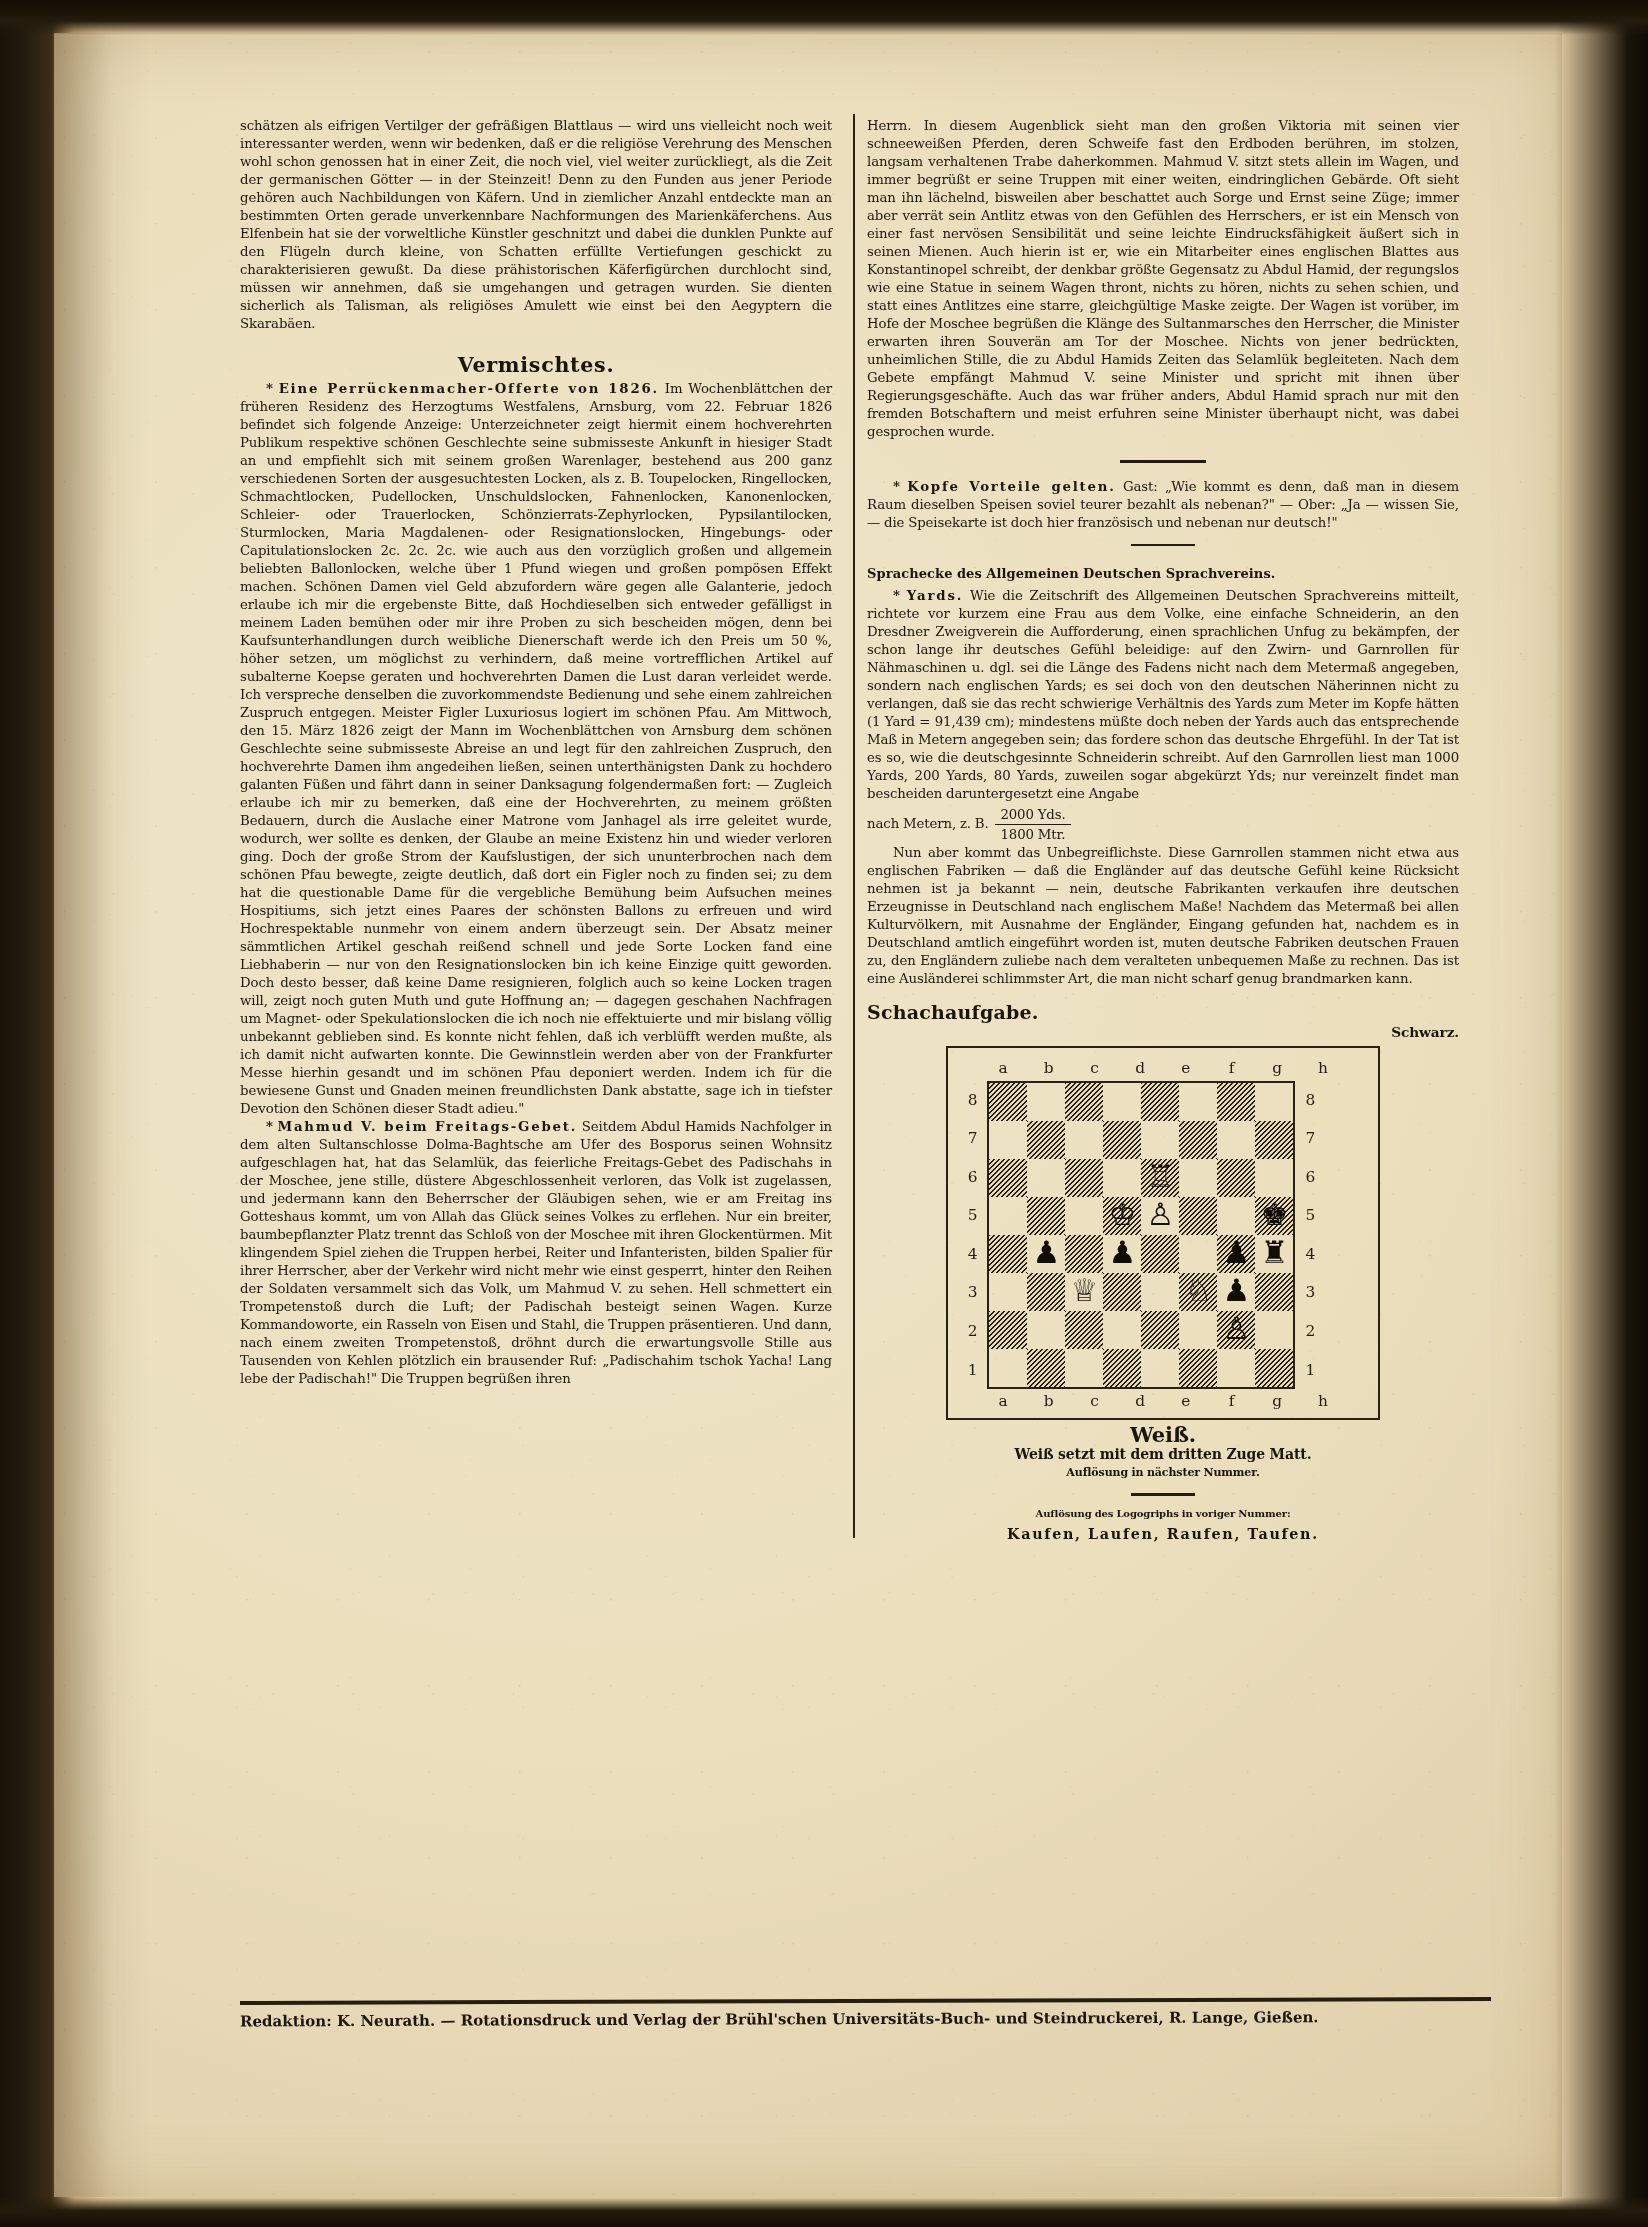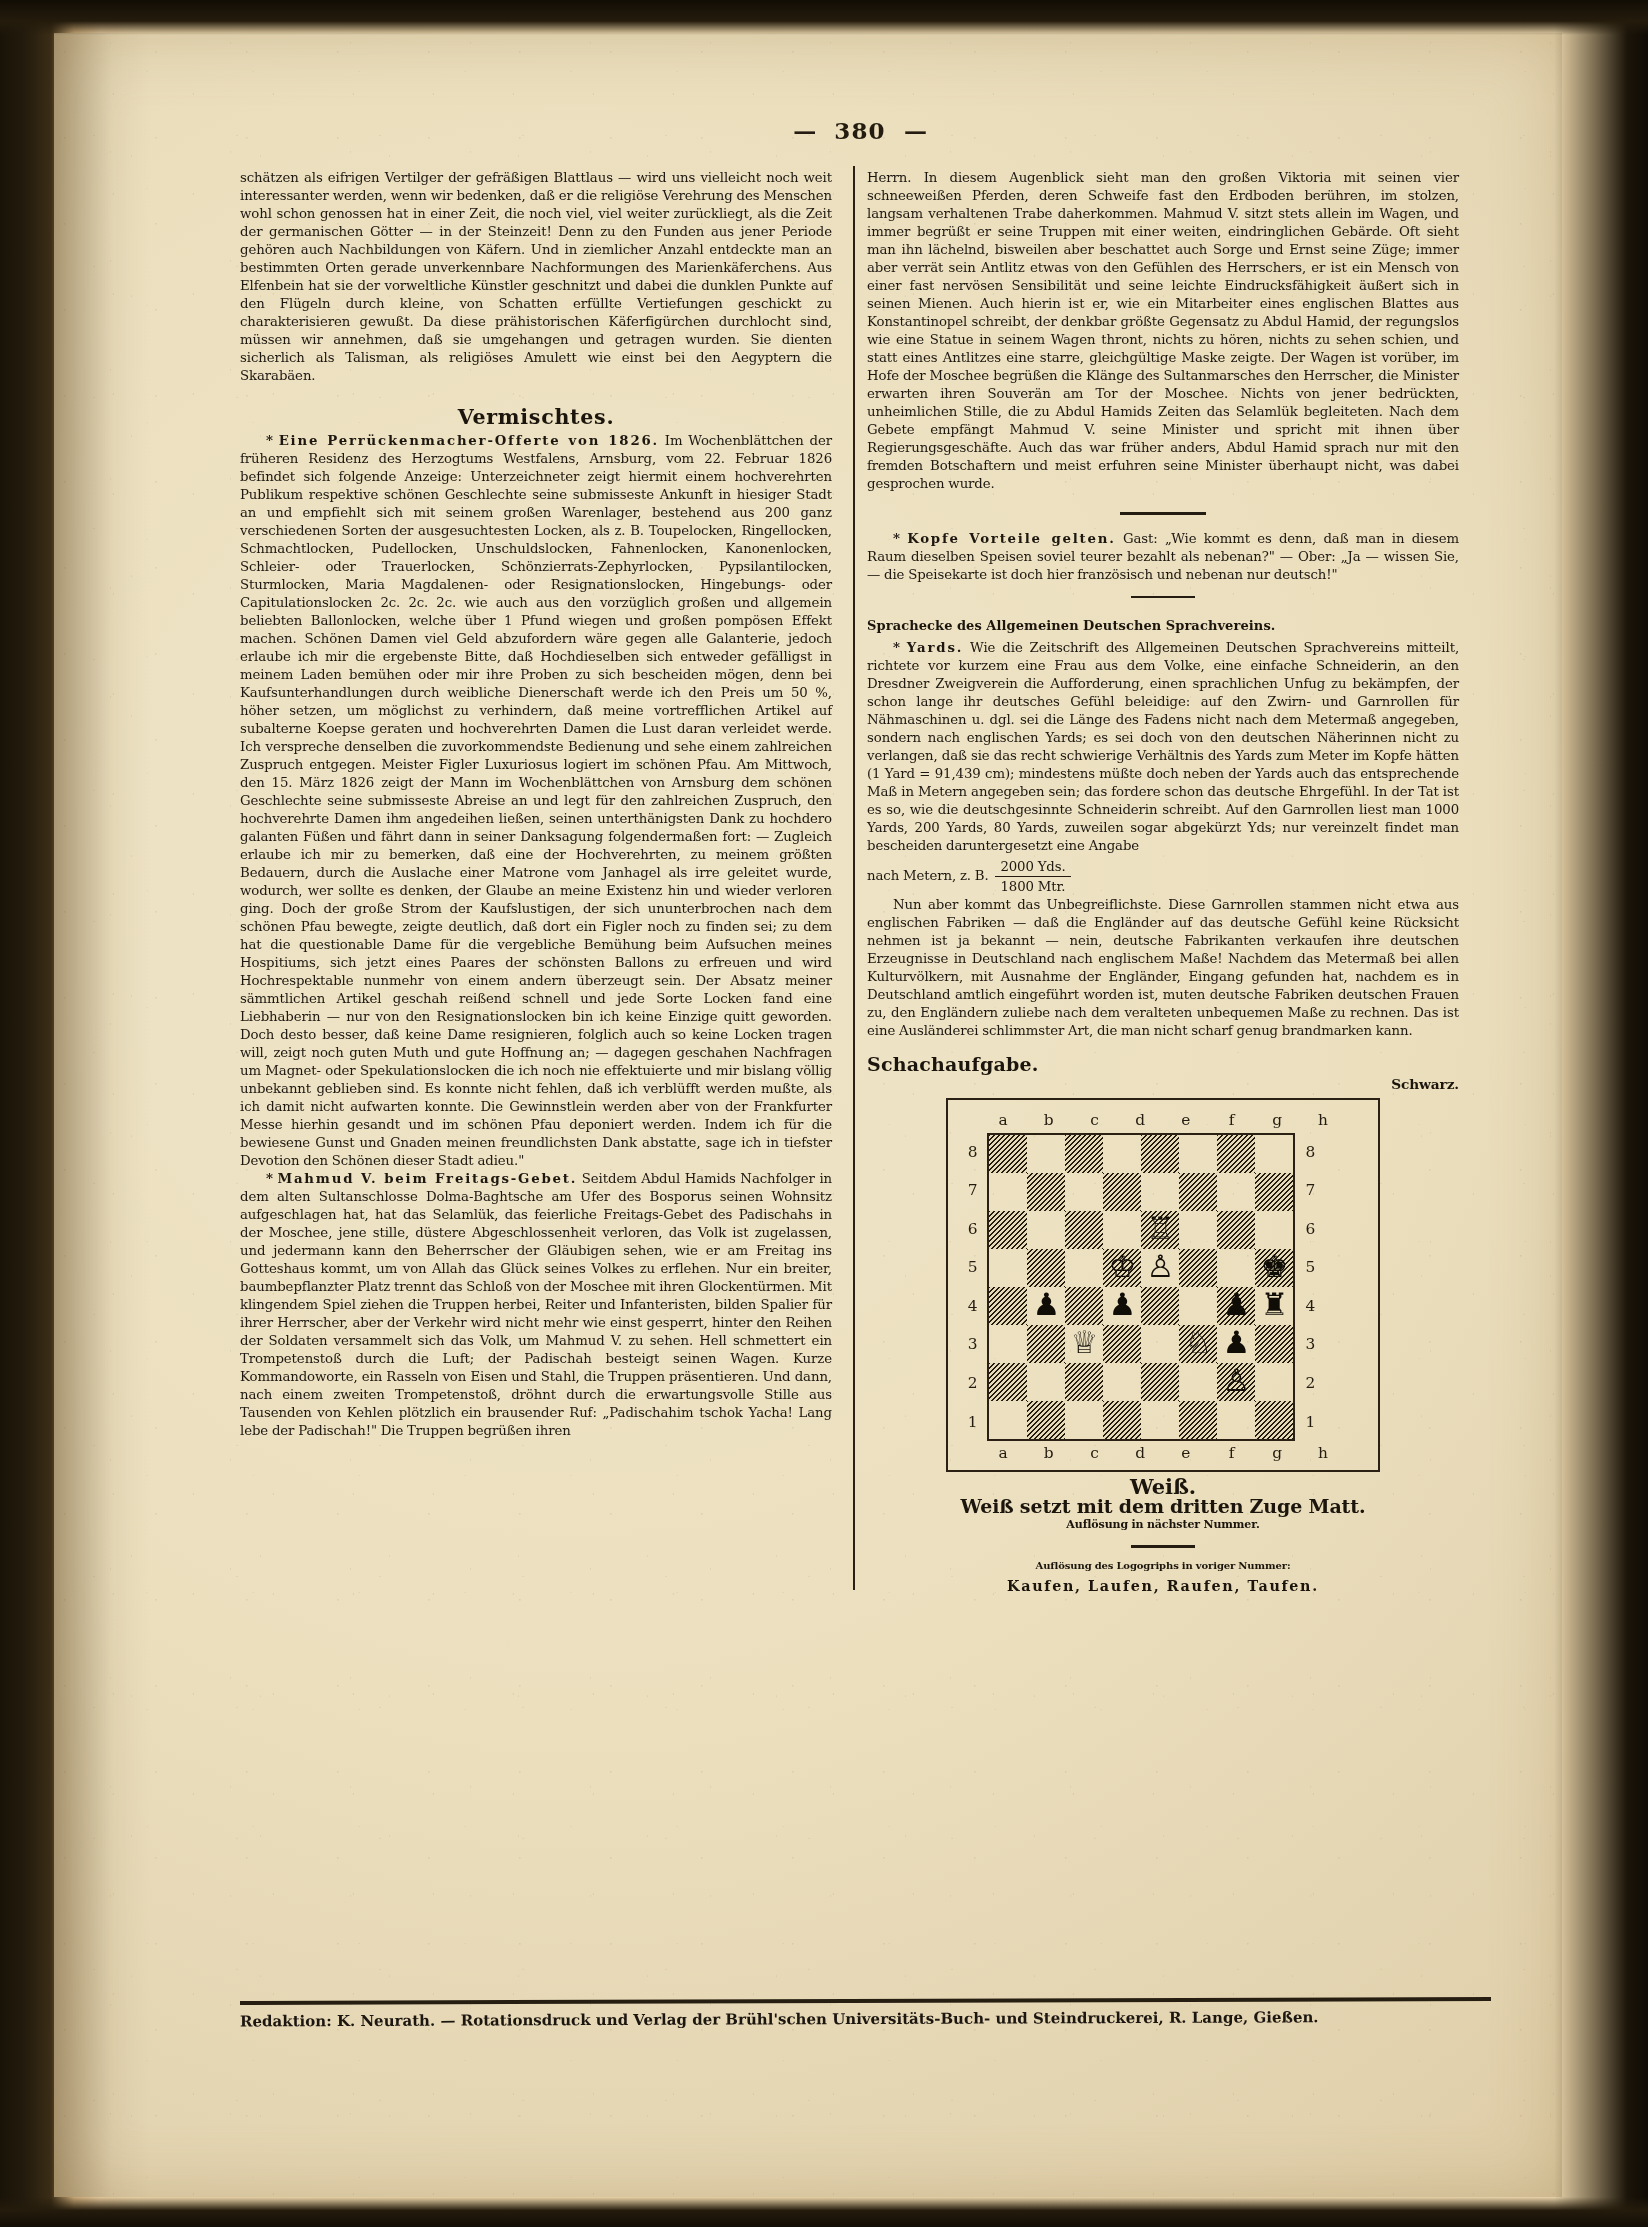--- a/index.html
+++ b/index.html
@@ -159,21 +159,21 @@
     position:absolute;inset:0;display:flex;align-items:center;justify-content:center;
     font-size:31px;line-height:1;
     font-family:"DejaVu Sans", sans-serif;
     color:#141009;
     padding-bottom:2.3px;
   }
   .pc.w{color:#141009;text-shadow:none;}
   .pc.b{color:#100c06;}
   .chessfoot{text-align:center;font-weight:bold;color:#1b150d;}
   .chessfoot .wq{font-size:21px;margin:5.7px 0 1.1px 0;}
-  .chessfoot .l1{font-size:19px;margin:1.1px 0;}
+  .chessfoot .l1{font-size:14px;margin:1.1px 0;}
   .chessfoot .l2{font-size:11px;margin:1.1px 0;}
   .chessfoot .l3{font-size:10px;margin:8px 0 0 0;}
   .chessfoot .l4{font-size:14.3px;letter-spacing:1.7px;margin:2.3px 0 0 0;}
 
   
   #footrule{
     position:absolute;left:240px;right:157px;top:1999px;height:4px;background:#261e11;
     transform:rotate(-0.18deg);
   }
   #footer{
@@ -188,25 +188,20 @@
 
 <div id="book">
   <div id="paper"></div>
   <div id="gutter"></div>
   <div id="rightedge"></div>
   <div id="topedge"></div>
   <div id="botedge"></div>
 
   <div id="typearea">
 
-    <div class="folio">
-      <span class="dash">—</span>
-      &nbsp;<span>380</span>&nbsp;
-      <span class="dash">—</span>
-    </div>
 
     <div id="cols">
       <div id="colrule"></div>
 
       <div class="col left fx">
 
         <p class="hang">schätzen als eifrigen Vertilger der gefräßigen Blattlaus — wird uns vielleicht noch weit interessanter werden, wenn wir bedenken, daß er die religiöse Verehrung des Menschen wohl schon genossen hat in einer Zeit, die noch viel, viel weiter zurückliegt, als die Zeit der germanischen Götter — in der Steinzeit! Denn zu den Funden aus jener Periode gehören auch Nachbildungen von Käfern. Und in ziemlicher Anzahl entdeckte man an bestimmten Orten gerade unverkennbare Nachformungen des Marienkäferchens. Aus Elfenbein hat sie der vorweltliche Künstler geschnitzt und dabei die dunklen Punkte auf den Flügeln durch kleine, von Schatten erfüllte Vertiefungen geschickt zu charakterisieren gewußt. Da diese prähistorischen Käferfigürchen durchlocht sind, müssen wir annehmen, daß sie umgehangen und getragen wurden. Sie dienten sicherlich als Talisman, als religiöses Amulett wie einst bei den Aegyptern die Skarabäen.</p>
 
         <div class="secthead">Vermischtes.</div>
 

